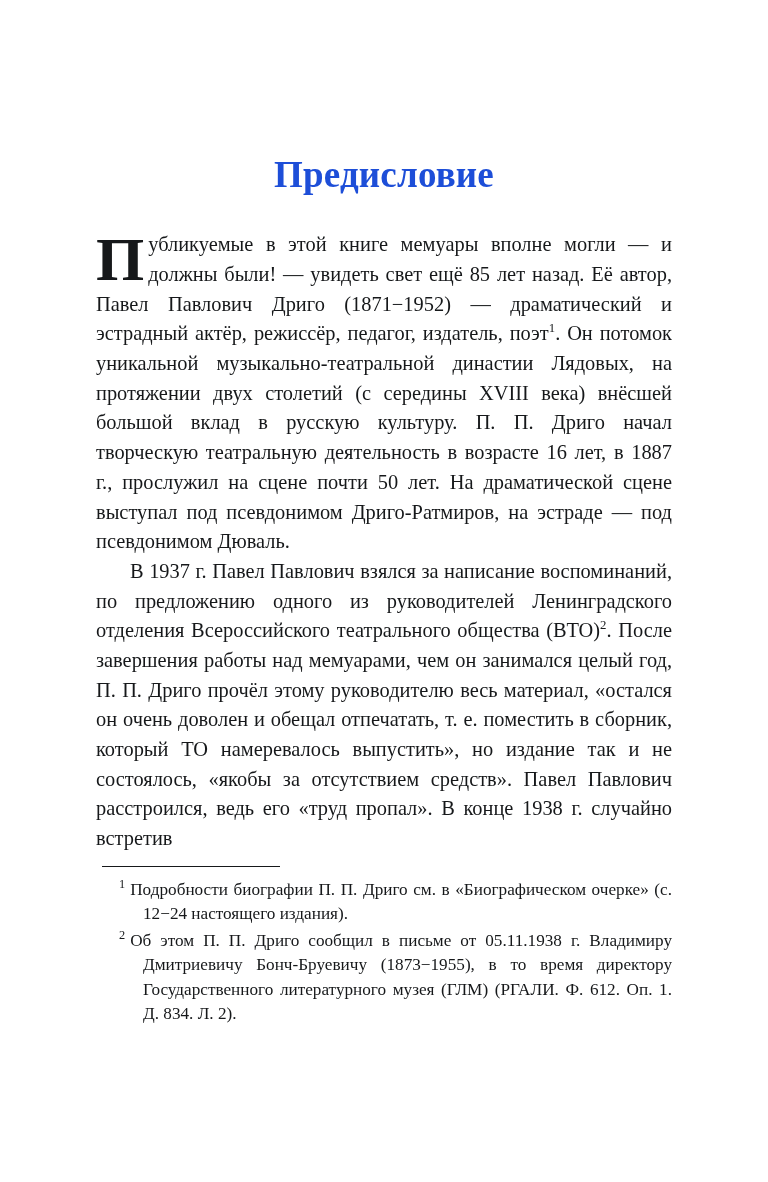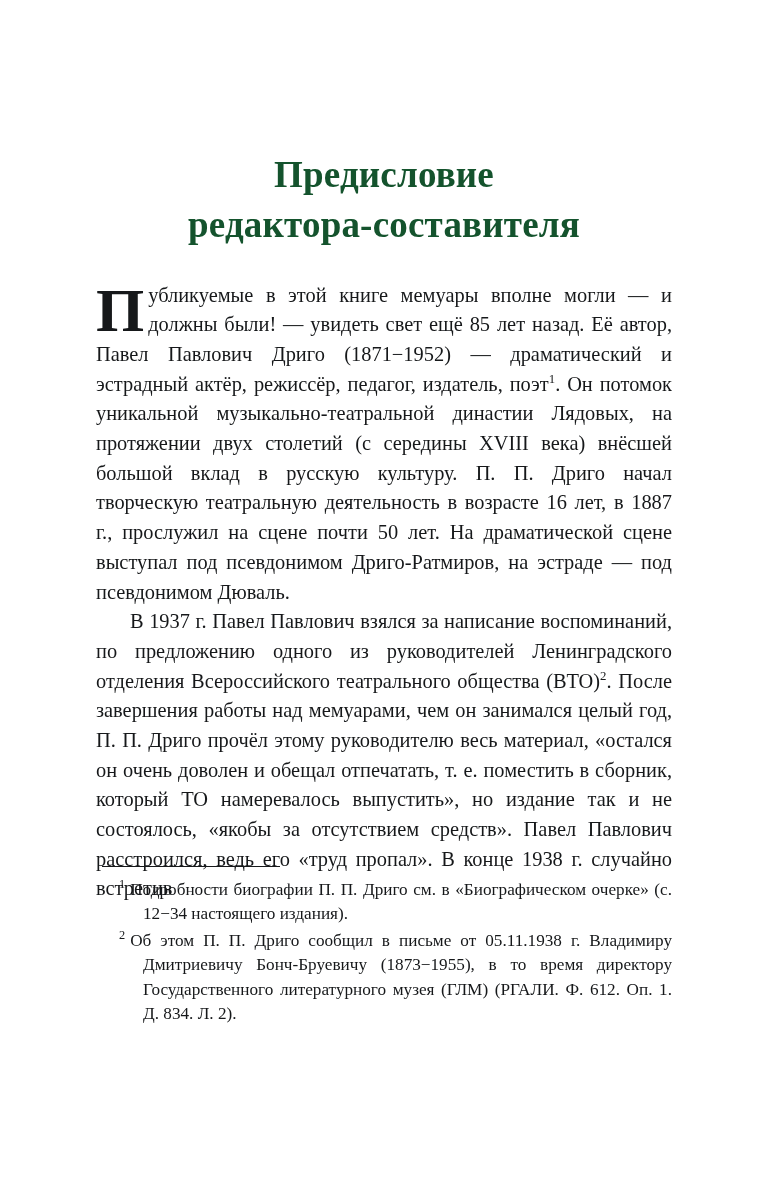--- a/index.html
+++ b/index.html
@@ -24,21 +24,21 @@
     box-sizing: border-box;
     padding: 150px 96px 40px 96px;
   }
   .title {
     text-align: center;
     font-weight: bold;
     font-size: 37px;
     line-height: 1.36;
     letter-spacing: 0.2px;
     margin: 0 0 30px 0;
-    color: #14532d;
+    color: #1d4ed8;
   }
   .title .line {
     display: block;
     white-space: nowrap;
   }
   .body-text {
     font-size: 20.4px;
     line-height: 1.455;
     text-align: justify;
     text-justify: inter-word;
@@ -94,40 +94,39 @@
     margin-right: 5px;
   }
 </style>
 </head>
 <body>
 
 <div class="page">
 
   <h1 class="title">
     <span class="line">Предисловие</span>
-    <span class="line">редактора-составителя</span>
   </h1>
 
   <div class="body-text">
 
     <p class="para first">
       <span class="dropcap">П</span><span>убликуемые в этой книге мемуары вполне могли — и должны были! — увидеть свет ещё 85 лет назад. Её автор, Павел Павлович Дриго (1871−1952) — драматический и эстрадный актёр, режиссёр, педагог, издатель, поэт</span><sup class="fn">1</sup><span>. Он потомок уникальной музыкально-театральной династии Лядовых, на протяжении двух столетий (с середины XVIII века) внёсшей большой вклад в русскую культуру. П. П. Дриго начал творческую театральную деятельность в возрасте 16 лет, в 1887 г., прослужил на сцене почти 50 лет. На драматической сцене выступал под псевдонимом Дриго-Ратмиров, на эстраде — под псевдонимом Дюваль.</span>
     </p>
 
     <p class="para">
       <span>В 1937 г. Павел Павлович взялся за написание воспоминаний, по предложению одного из руководителей Ленинградского отделения Всероссийского театрального общества (ВТО)</span><sup class="fn">2</sup><span>. После завершения работы над мемуарами, чем он занимался целый год, П. П. Дриго прочёл этому руководителю весь материал, «остался он очень доволен и обещал отпечатать, т. е. поместить в сборник, который ТО намеревалось выпустить», но издание так и не состоялось, «якобы за отсутствием средств». Павел Павлович расстроился, ведь его «труд пропал». В конце 1938 г. случайно встретив</span>
     </p>
 
   </div>
 
   <div class="footnotes">
     <div class="fn-rule"></div>
 
     <p class="fn-item">
-      <span class="fn-num">1</span><span>Подробности биографии П. П. Дриго см. в «Биографическом очерке» (с. 12−34 настоящего издания).</span>
+      <span class="fn-num">1</span><span>Подробности биографии П. П. Дриго см. в «Биографическом очерке» (с. 12−24 настоящего издания).</span>
     </p>
 
     <p class="fn-item">
       <span class="fn-num">2</span><span>Об этом П. П. Дриго сообщил в письме от 05.11.1938 г. Владимиру Дмитриевичу Бонч-Бруевичу (1873−1955), в то время директору Государственного литературного музея (ГЛМ) (РГАЛИ. Ф. 612. Оп. 1. Д. 834. Л. 2).</span>
     </p>
   </div>
 
 </div>
 
 </body></html>

